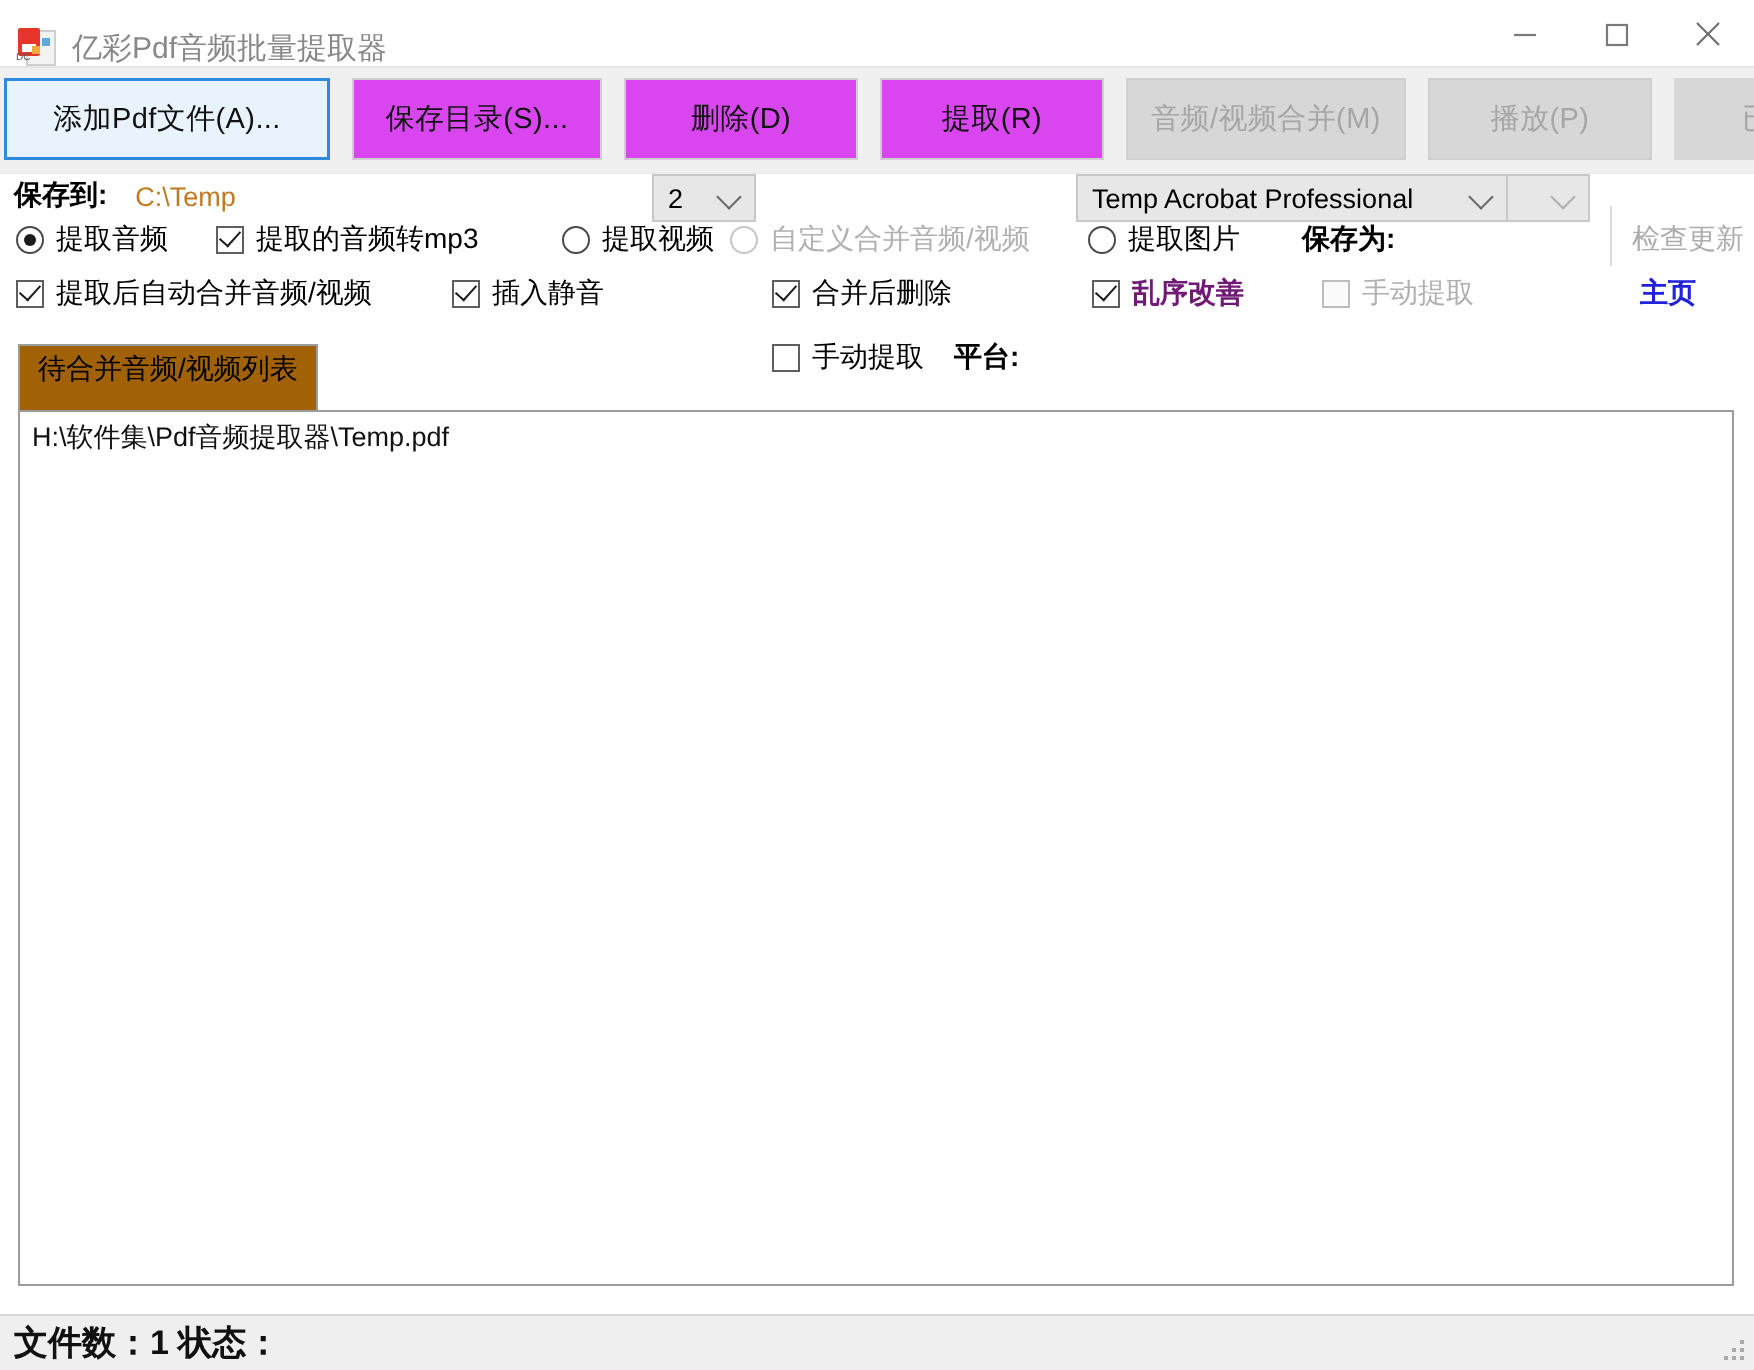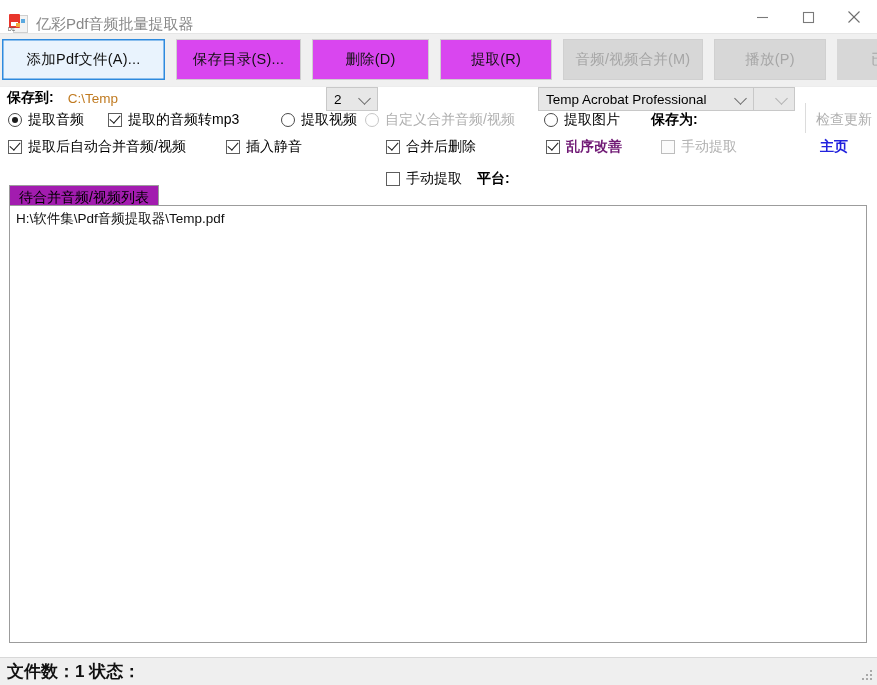--- a/index.html
+++ b/index.html
@@ -217,23 +217,23 @@
     left: 9px; top: 181px;
     display: flex;
     align-items: flex-end;
     height: 24px;
     font-size: 14px;
   }
   .tab {
     padding: 2px 9px 3px 9px;
     border: 1px solid #9c9c9c;
     border-bottom: none;
-    background: #a21caf;
-    box-sizing: border-box;
-    height: 20px;
+    background: #a16207;
+    box-sizing: border-box;
+    height: 33px;
     line-height: 19px;
     margin-right: -1px;
     color: #000;
   }
   .tab.active {
     background: #ffffff;
     height: 25px;
     position: relative;
     z-index: 3;
   }

